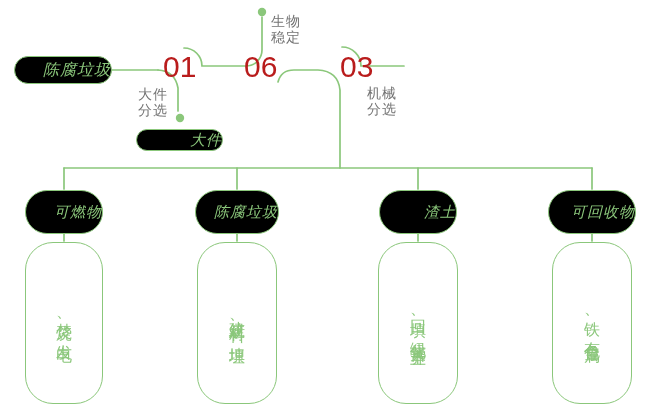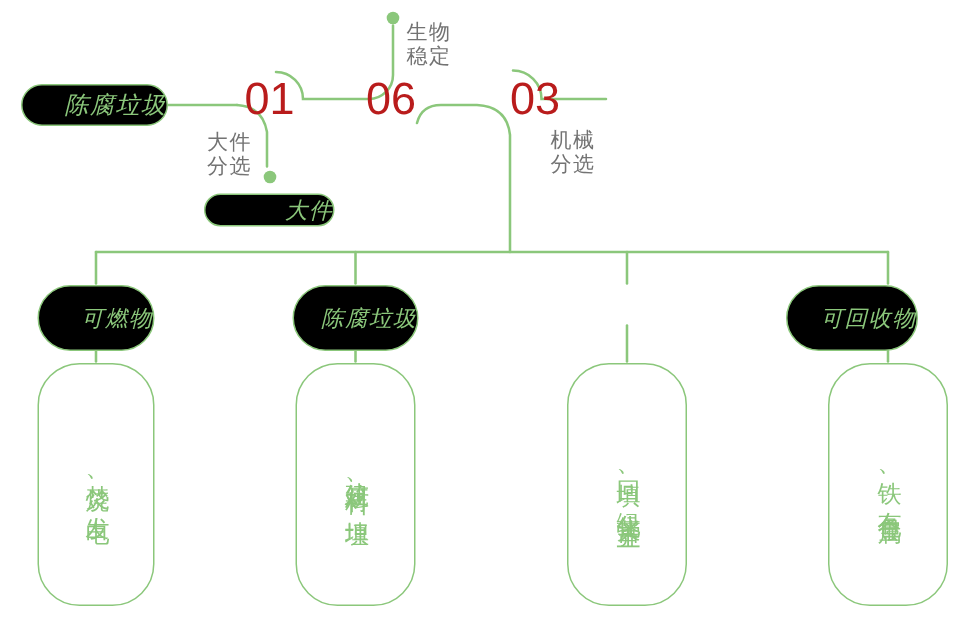--- a/index.html
+++ b/index.html
@@ -16,21 +16,21 @@
     display:flex; align-items:center; justify-content:flex-end;
     color:#8bc77b; background:#000000;
     letter-spacing:1px; white-space:nowrap;font-style:italic;
   }
   .pill-source { left:14px;  top:56px;  width:98px; height:28px; font-size:16px; }
   .pill-large  { left:136px; top:129px; width:87px; height:22px; font-size:15px; }
   .pill-cat    { top:190px; height:44px; font-size:15px; }
   .pill-cat.c1 { left:25px;  width:78px; }
   .pill-cat.c2 { left:195px; width:84px; }
   .pill-cat.c3 { left:379px; width:78px; }
-  .pill-cat.c4 { left:524px; width:88px; }
+  .pill-cat.c4 { left:548px; width:88px; }
 
   .num {
     position:absolute; top:52px;
     font-size:30px; font-weight:300; color:#b91c1c; line-height:1;
   }
   .num.n1 { left:163px; }
   .num.n2 { left:244px; }
   .num.n3 { left:340px; }
 
   .dlabel {
@@ -116,20 +116,23 @@
   <div class="pill pill-large">
     <span>大件</span>
   </div>
 
   <div class="pill pill-cat c1">
     <span>可燃物</span>
   </div>
   <div class="pill pill-cat c2">
     <span>陈腐垃圾</span>
   </div>
+  <div class="pill pill-cat c3">
+    <span>渣土</span>
+  </div>
   <div class="pill pill-cat c4">
     <span>可回收物</span>
   </div>
 
   <div class="box b1">
     <span class="vtext">焚烧、发电</span>
   </div>
   <div class="box b2">
     <span class="vtext">建筑材料、填埋</span>
   </div>

